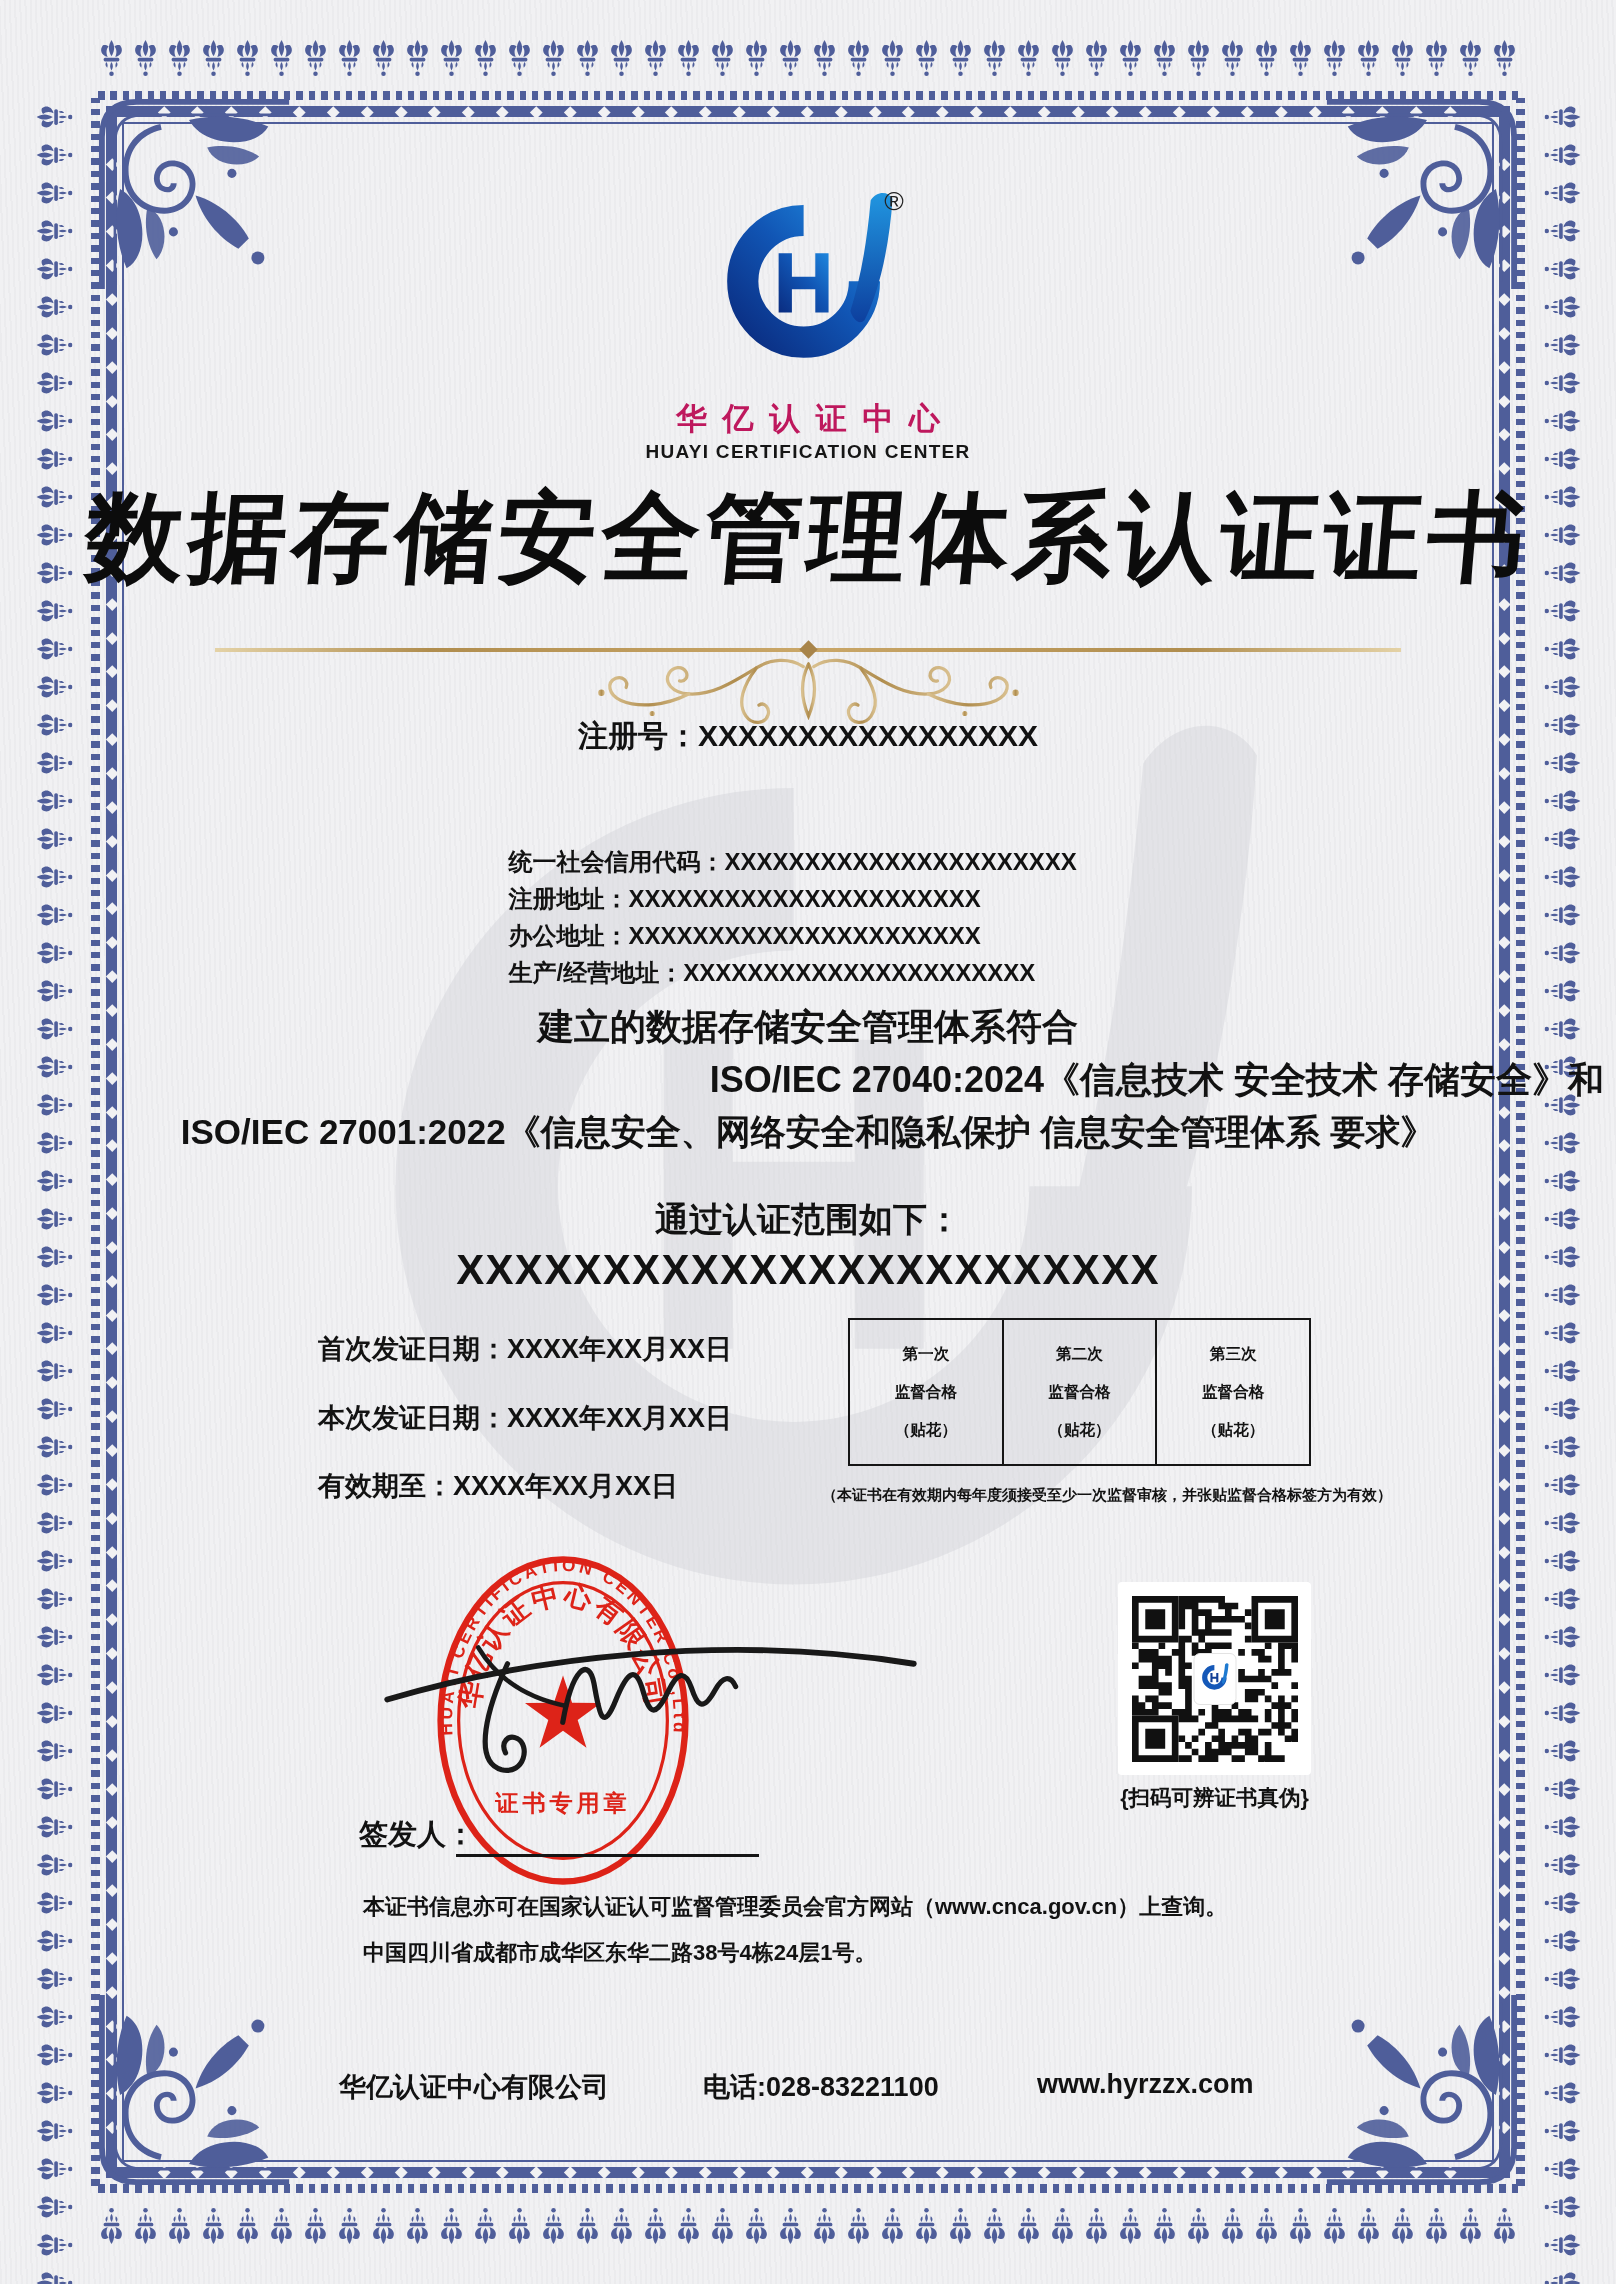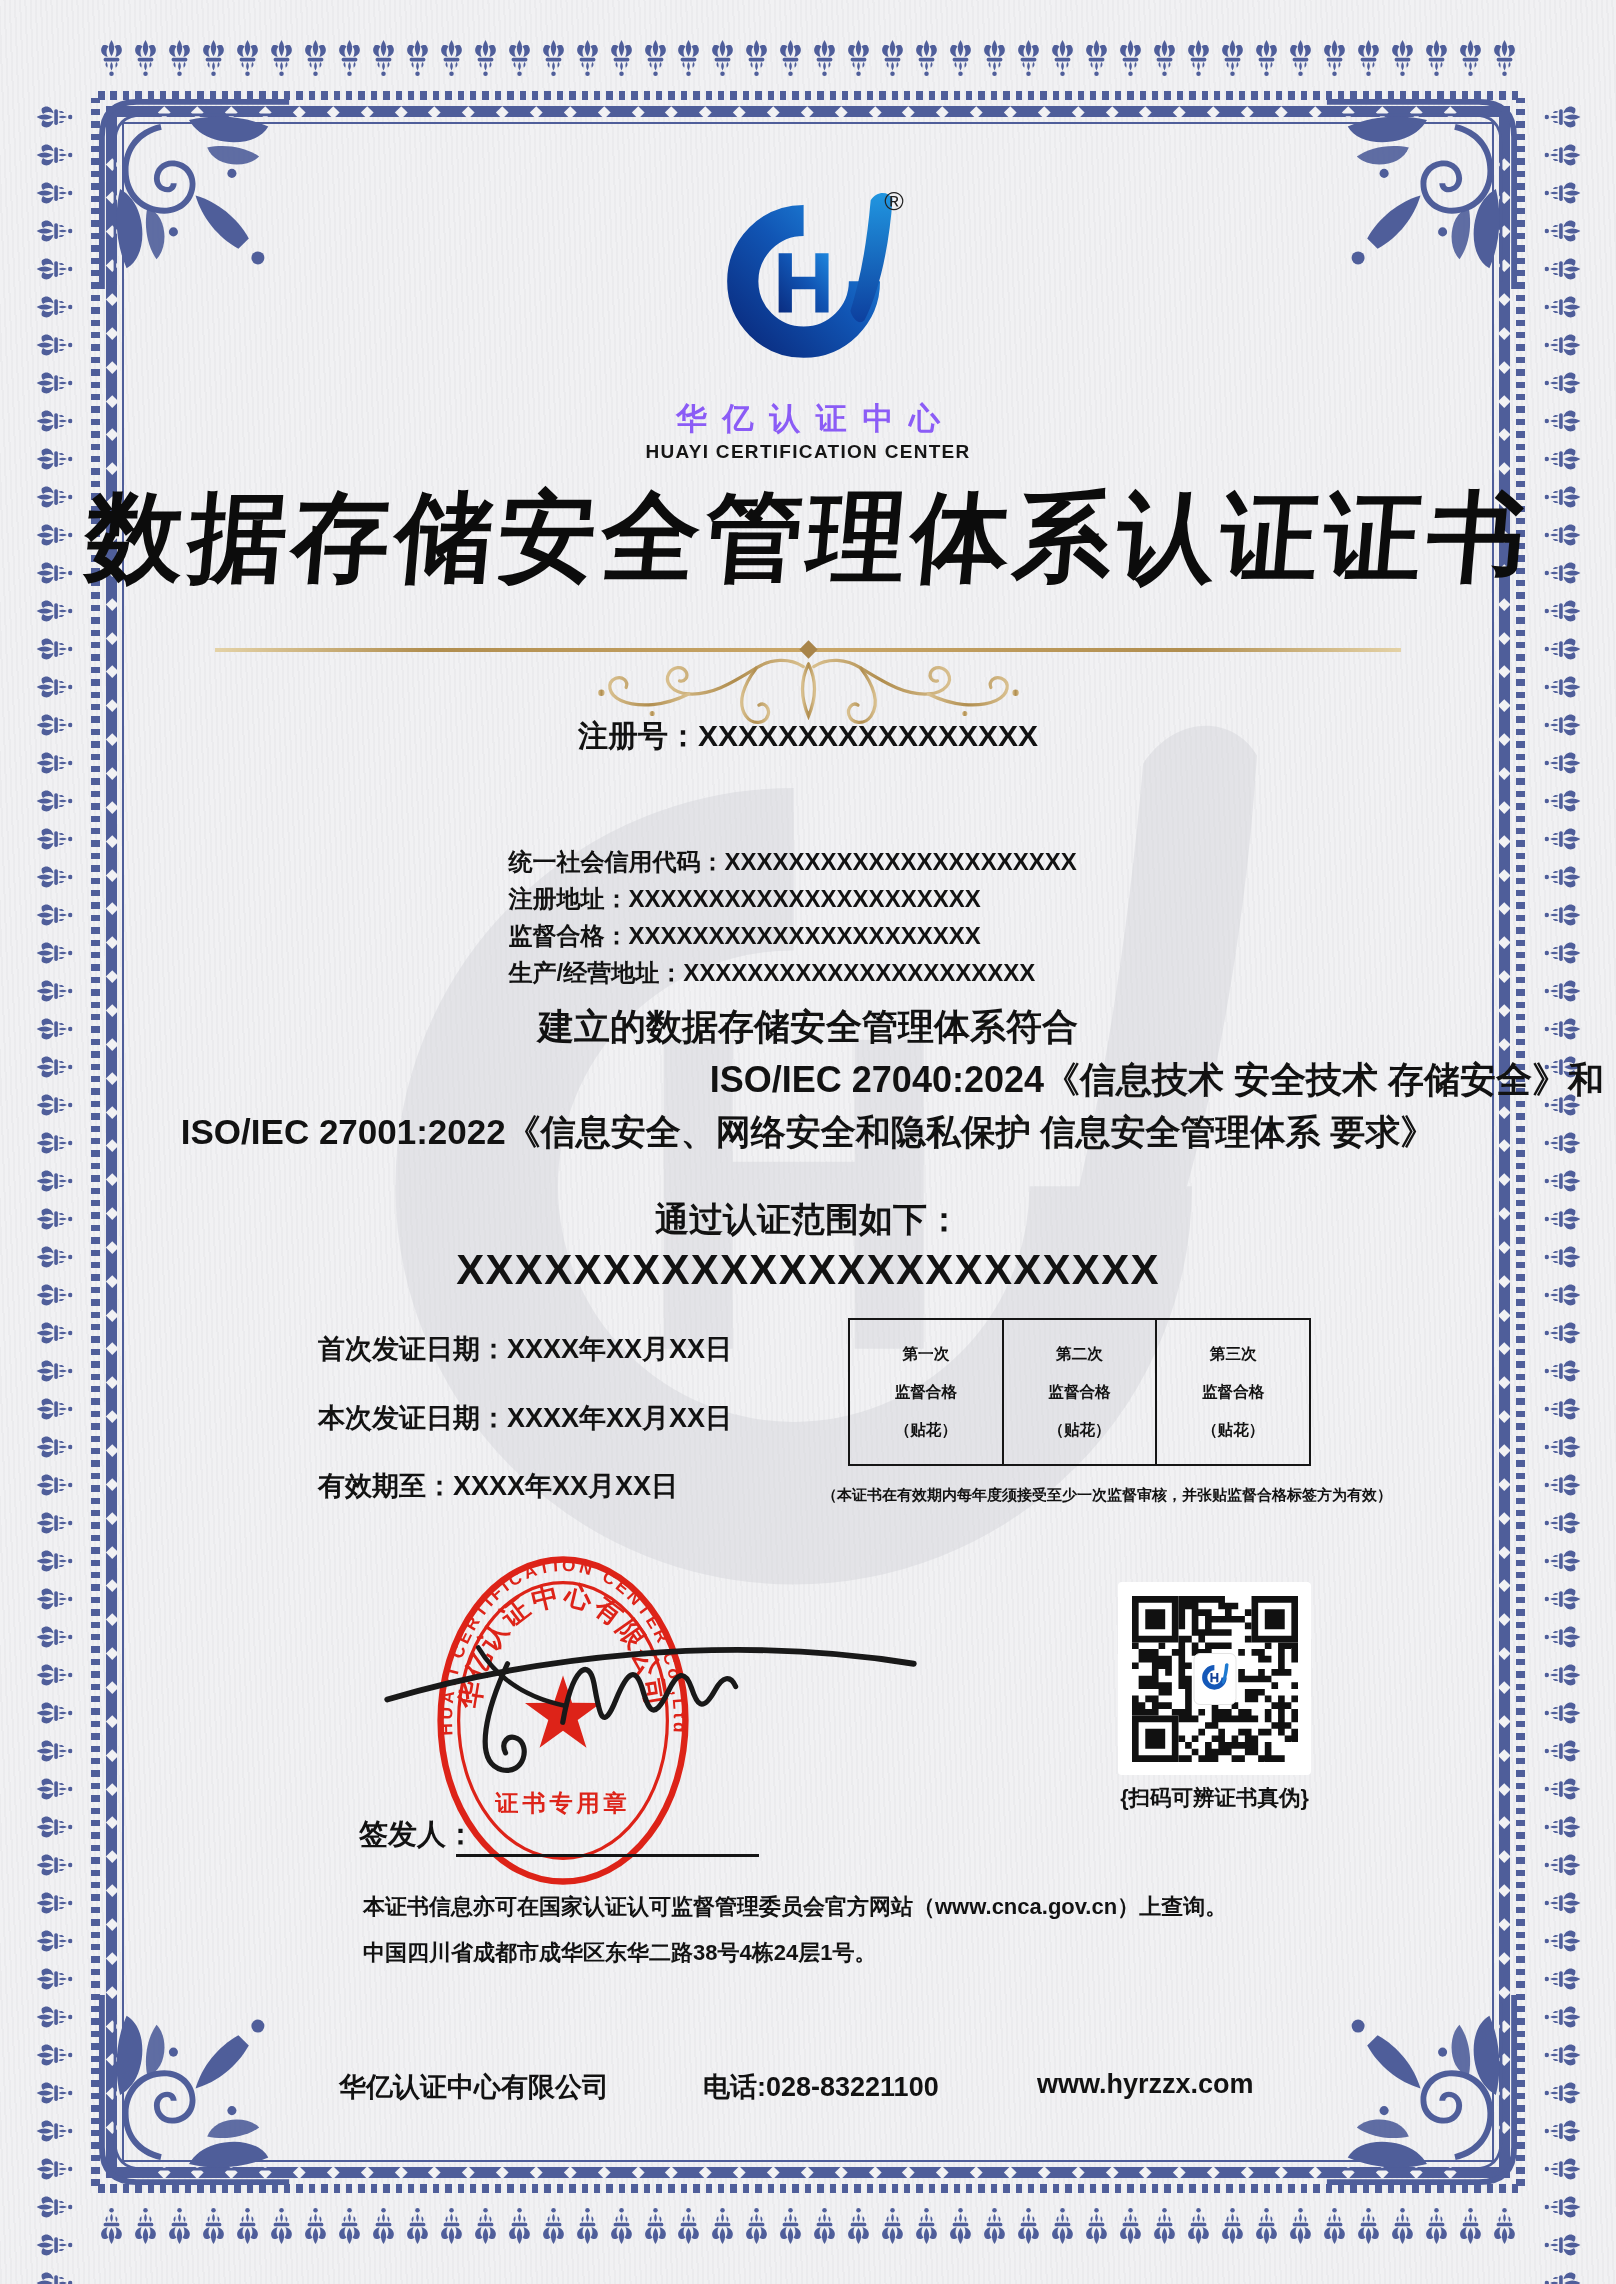--- a/index.html
+++ b/index.html
@@ -38,21 +38,21 @@
   .diamond{position:absolute;width:8.5px;height:8.5px;background:var(--paper);transform:rotate(45deg);}
   .corner{position:absolute;width:195px;height:195px;color:var(--blue);}
   .c-tl{left:98px;top:98px;}
   .c-tr{right:98px;top:98px;transform:scaleX(-1);}
   .c-bl{left:98px;bottom:98px;transform:scaleY(-1);}
   .c-br{right:98px;bottom:98px;transform:scale(-1,-1);}
   
   .content{position:absolute;inset:0;z-index:3;}
   .brand-logo{position:absolute;left:710px;top:186px;width:195px;height:211px;}
   .brand-cn{position:absolute;left:0;right:0;top:398px;text-align:center;font-size:31px;font-weight:700;
-    letter-spacing:15.6px;text-indent:15.6px;color:#8b5cf6;}
+    letter-spacing:15.6px;text-indent:15.6px;color:#be185d;}
   .brand-en{position:absolute;left:0;right:0;top:441px;text-align:center;font-size:19px;font-weight:700;letter-spacing:1.3px;color:#161616;}
   .title{position:absolute;left:0;right:0;top:473px;text-align:center;font-size:98px;font-weight:900;
     letter-spacing:5.2px;color:#0c0c0c;transform:skewX(-5deg);}
   .gold-line{position:absolute;left:215px;right:215px;top:648px;height:3.9px;
     background:linear-gradient(90deg,#e4d2a6,#b08d4e 18%,#caa768 50%,#b08d4e 82%,#e4d2a6);}
   .gold-line::after{content:"";position:absolute;left:50%;top:-4.6px;width:13px;height:13px;margin-left:-6.5px;
     background:#a8844a;transform:rotate(45deg);}
   .flourish{position:absolute;left:561px;top:656px;width:495px;height:72px;}
   .regno{position:absolute;left:0;right:0;top:716px;text-align:center;font-size:30px;font-weight:700;}
   .company{position:absolute;left:0;right:0;top:767px;text-align:center;font-size:57px;font-weight:900;letter-spacing:1.3px;}
@@ -1001,21 +1001,21 @@
       </g>
     </svg>
 
     <div class="regno">
       <span>注册号：</span><span>XXXXXXXXXXXXXXXXX</span>
     </div>
 
     <div class="info-block">
       <div><span>统一社会信用代码：</span><span>XXXXXXXXXXXXXXXXXXXXXX</span></div>
       <div><span>注册地址：</span><span>XXXXXXXXXXXXXXXXXXXXXX</span></div>
-      <div><span>监督合格：</span><span>XXXXXXXXXXXXXXXXXXXXXX</span></div>
+      <div><span>办公地址：</span><span>XXXXXXXXXXXXXXXXXXXXXX</span></div>
       <div><span>生产/经营地址：</span><span>XXXXXXXXXXXXXXXXXXXXXX</span></div>
     </div>
 
     <div class="stmt1">建立的数据存储安全管理体系符合</div>
     <div class="stmt2">ISO/IEC 27040:2024《信息技术 安全技术 存储安全》和</div>
     <div class="stmt3">ISO/IEC 27001:2022《信息安全、网络安全和隐私保护 信息安全管理体系 要求》</div>
 
     <div class="scope-head">通过认证范围如下：</div>
     <div class="scope-value">XXXXXXXXXXXXXXXXXXXXXXXX</div>
 

